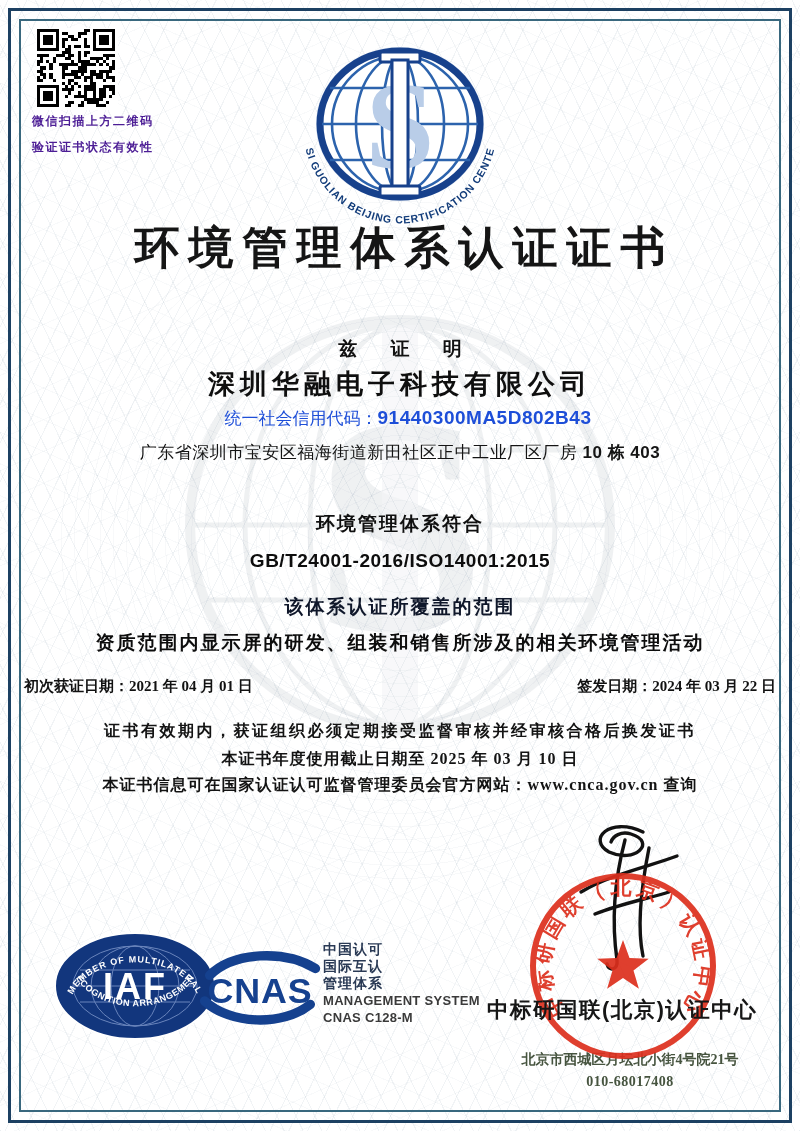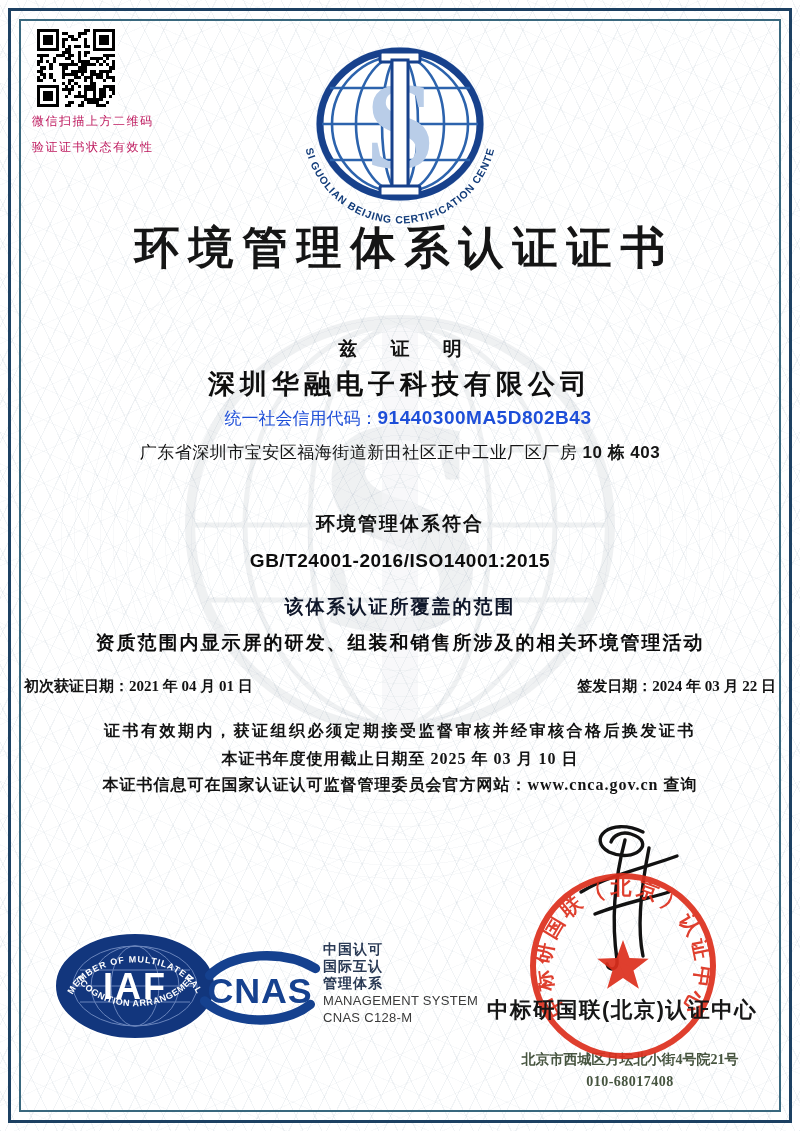--- a/index.html
+++ b/index.html
@@ -18,21 +18,21 @@
       repeating-linear-gradient(-24deg, rgba(120,145,165,.05) 0 1px, transparent 1px 29px);}
   .rosette{position:absolute;left:60px;top:200px;width:680px;height:680px;border-radius:50%;pointer-events:none;
     background:repeating-radial-gradient(circle at 50% 50%, rgba(120,140,160,.055) 0 1px, transparent 1px 13px);}
   
   .frame-outer{position:absolute;inset:8px;border:3px solid #1c4062;pointer-events:none;}
   .frame-inner{position:absolute;inset:19px;border:2px solid #39687e;pointer-events:none;}
   .abs{position:absolute;}
   .ctr{left:0;right:0;text-align:center;}
   
   #qrbox{left:36px;top:28px;width:80px;height:80px;background:#fff;padding:1px;}
-  .qr-cap{left:32px;color:#be185d;font-size:12px;letter-spacing:1.5px;font-weight:400;font-family:"Liberation Serif",serif;}
+  .qr-cap{left:32px;color:#4c1d95;font-size:12px;letter-spacing:1.5px;font-weight:700;font-family:"Liberation Serif",serif;}
   
   .title{top:218px;font-size:45px;font-weight:700;color:#151515;letter-spacing:9px;text-indent:9px;}
   .regline{top:290px;left:0;right:87px;text-align:right;color:#1b1b1b;}
   .regline .lab{font-weight:700;font-size:15px;}
   .regline .val{font-family:"Liberation Serif",serif;font-size:17px;}
   .certify{top:336px;font-size:19px;font-weight:700;letter-spacing:14px;text-indent:14px;color:#111;}
   .company{top:366px;font-size:27px;font-weight:700;letter-spacing:5px;color:#0f0f0f;}
   .credit{top:407px;color:#1d4ed8;padding-left:16px;}
   .credit .lab{font-family:"Liberation Serif",serif;font-size:17px;}
   .credit .val{font-size:19px;font-weight:700;letter-spacing:.5px;}
@@ -46,21 +46,21 @@
     font-family:"Liberation Serif",serif;font-size:15px;color:#111;font-weight:600;}
   .note{font-family:"Liberation Serif",serif;color:#131313;font-weight:600;}
   .note1{top:721px;font-size:16px;letter-spacing:2.5px;}
   .note2{top:749px;font-size:16px;letter-spacing:1px;}
   .note3{top:775px;font-size:16px;letter-spacing:1px;}
   
   #iaf{left:52px;top:930px;}
   #cnas{left:196px;top:946px;}
   .cnas-txt{left:323px;top:941px;line-height:17px;}
   .cnas-cn{font-size:14px;color:#2a3a55;font-weight:600;letter-spacing:1px;}
-  .cnas-en{font-size:13px;color:#3a3a3a;font-weight:400;letter-spacing:.3px;}
+  .cnas-en{font-size:13px;color:#3a3a3a;font-weight:700;letter-spacing:.3px;}
   #signature{left:565px;top:818px;z-index:3;}
   #seal{left:525px;top:868px;z-index:4;}
   .issuer{left:487px;top:995px;font-size:21.5px;color:#161616;font-weight:600;letter-spacing:1.5px;z-index:5;}
   .org-addr{left:470px;width:320px;text-align:center;color:#46543f;font-weight:700;font-family:"Liberation Serif",serif;}
   .org-addr1{top:1051px;font-size:14px;}
   .org-addr2{top:1074px;font-size:14px;letter-spacing:.5px;}
   
   #wm{left:175px;top:300px;opacity:.09;pointer-events:none;}
 </style>
 </head>

